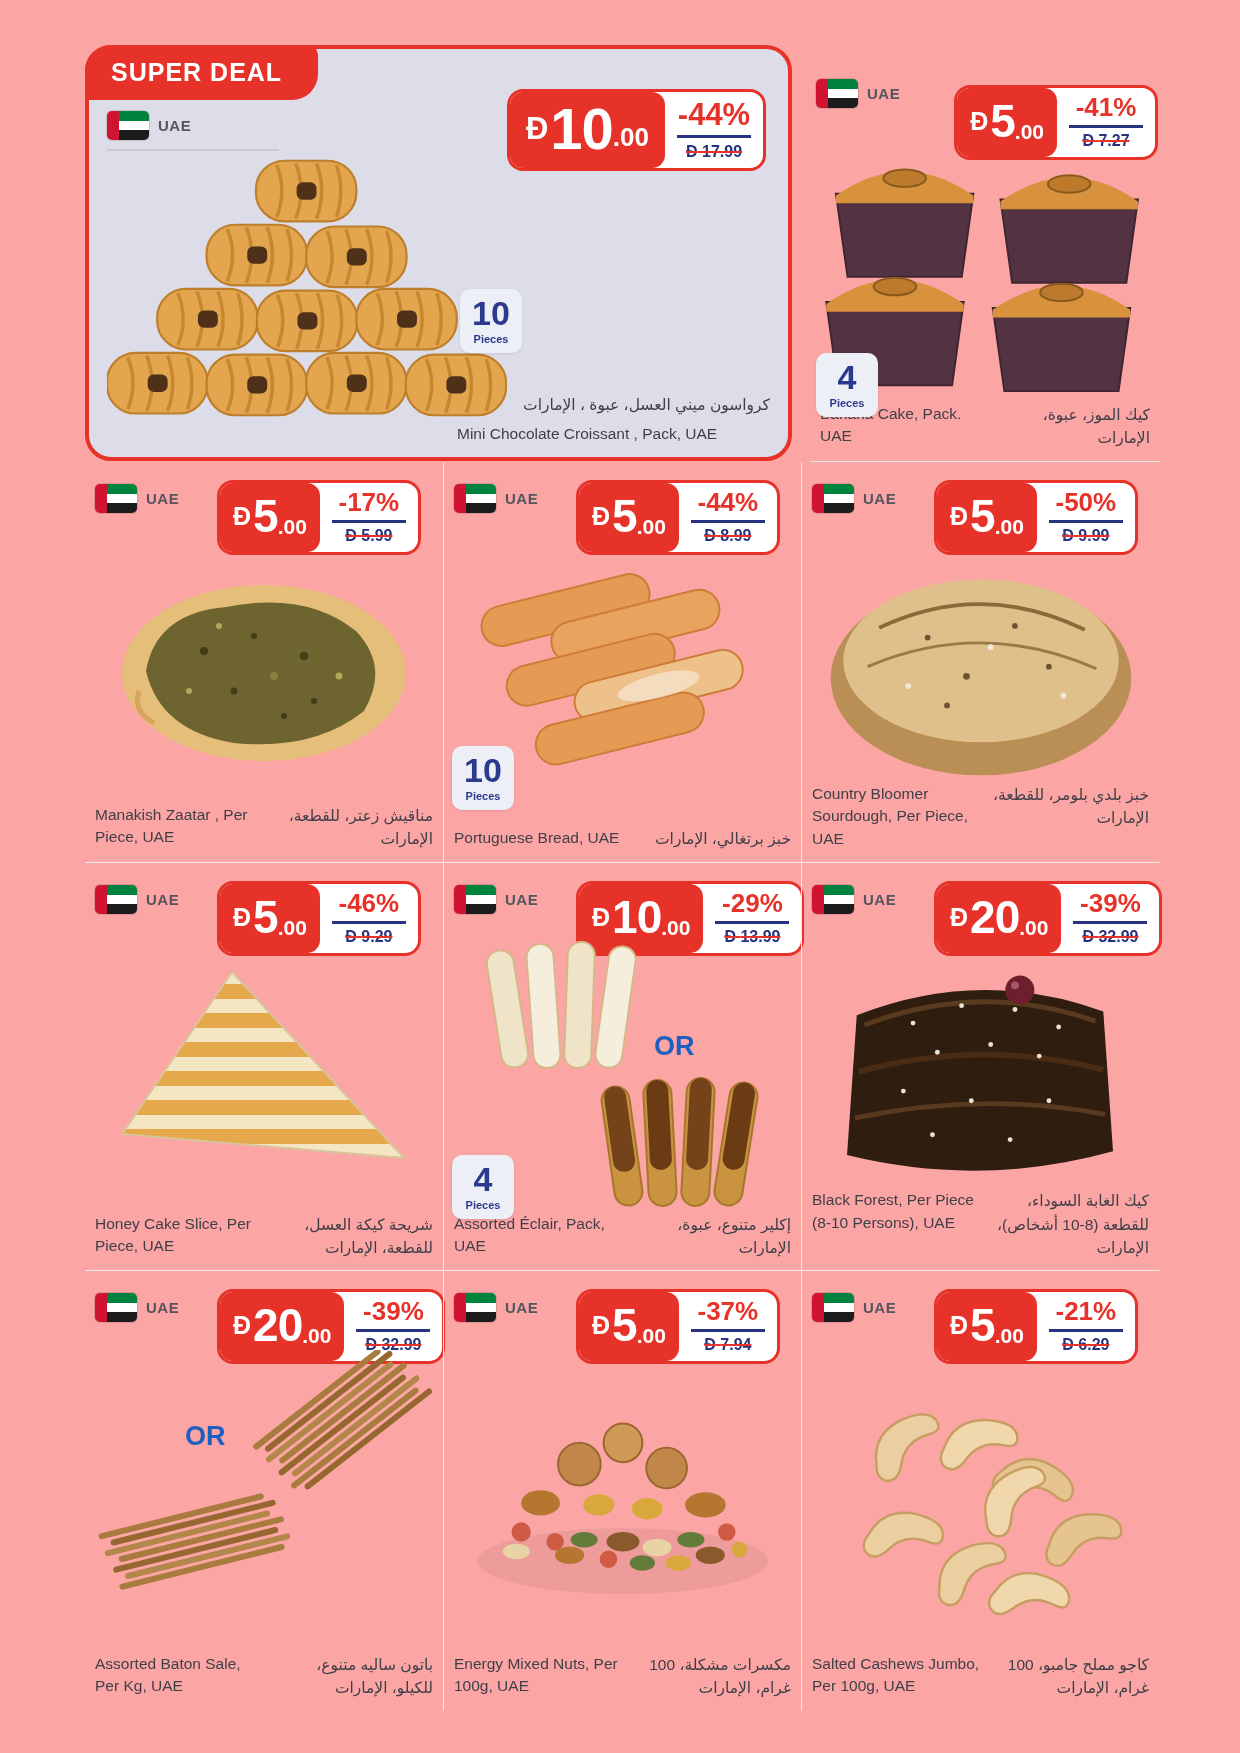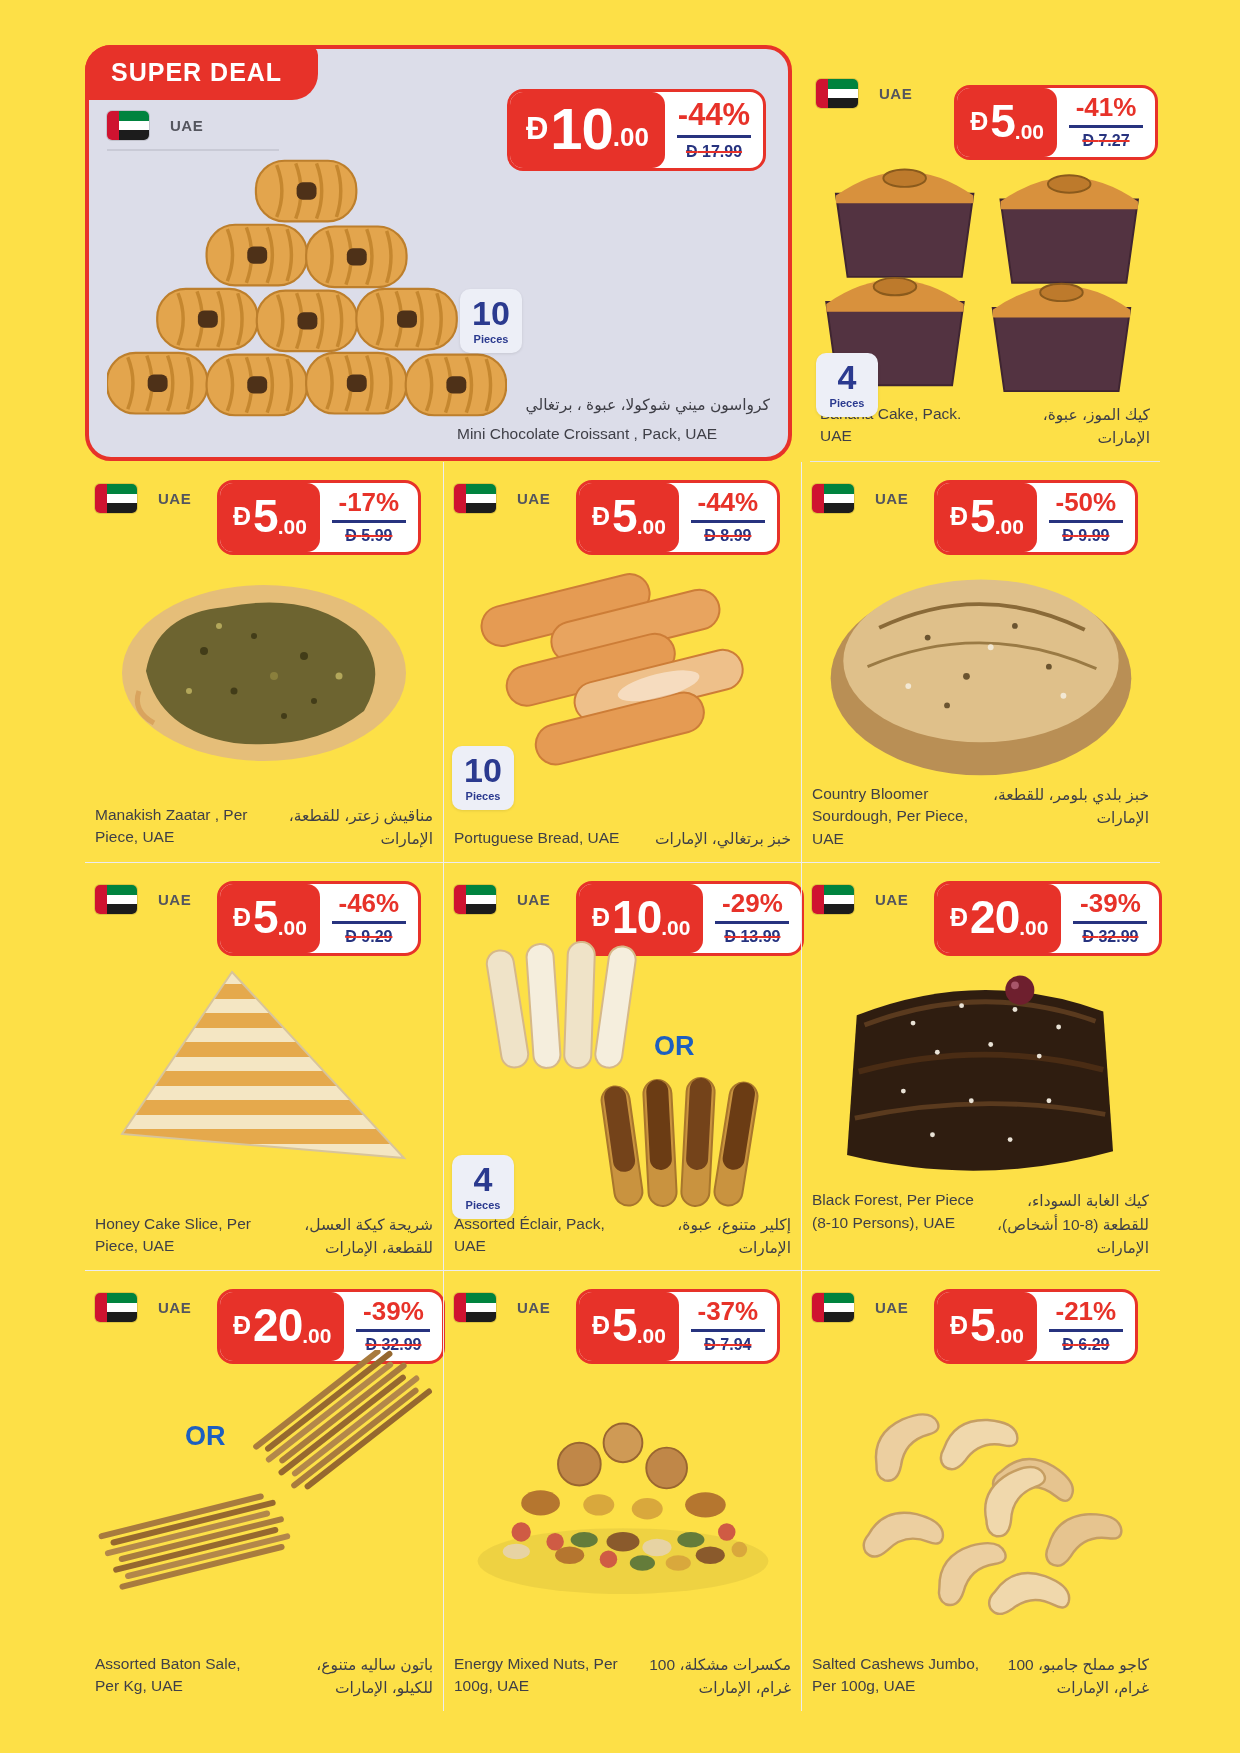--- a/index.html
+++ b/index.html
@@ -1,20 +1,20 @@
 <!DOCTYPE html>
 <html><head>
 <meta charset="utf-8">
 <style>
   html,body{margin:0;padding:0;}
   body{width:1240px;height:1753px;background:#fff;font-family:"Liberation Sans","DejaVu Sans",sans-serif;overflow:hidden;}
-  .page{position:relative;width:1240px;height:1753px;background:#fde047;}
+  .page{position:relative;width:1240px;height:1753px;background:#fca5a5;}
 
   
-  .origin{display:flex;align-items:center;gap:21px;}
+  .origin{display:flex;align-items:center;gap:9px;}
   .flag{width:42px;height:29px;border-radius:5px;overflow:hidden;display:inline-flex;box-shadow:0 0 0 1px rgba(0,0,0,.12);flex:none;}
   .flag .bar{width:12px;background:#cf1330;}
   .flag .stripes{flex:1;display:flex;flex-direction:column;}
   .flag .stripes i{flex:1;display:block;}
   .flag .s-g{background:#00833e;} .flag .s-w{background:#fff;} .flag .s-b{background:#1c1c1c;}
   .origin-label{font-weight:bold;color:#54555e;font-size:15px;letter-spacing:.5px;}
 
   .tag{display:flex;align-items:stretch;border:3px solid #e73229;border-radius:16px;background:#fff;width:max-content;}
   .tag-main{background:#e73229;border-radius:13px;color:#fff;display:flex;align-items:center;padding:6px 13px 8px;}
   .cur{font-size:25px;font-weight:bold;margin-right:2px;}
@@ -119,21 +119,21 @@
       <div class="tag-disc">
         <span class="pct">-44%</span>
         <span class="old"><span>Đ</span>&nbsp;<span>17.99</span></span>
       </div>
     </div>
     <div class="pieces">
       <span class="n">10</span>
       <span class="l">Pieces</span>
     </div>
     <div class="super-names">
-      <span class="name-ar">كرواسون ميني شوكولا، عبوة ، برتغالي</span>
+      <span class="name-ar">كرواسون ميني العسل، عبوة ، الإمارات</span>
       <span class="name-en">Mini Chocolate Croissant , Pack, UAE</span>
     </div>
   </div>
 
   <div class="cell cell-top">
     <div class="origin">
       <span class="flag">
           <span class="bar"></span>
           <span class="stripes">
             <i class="s-g"></i>

